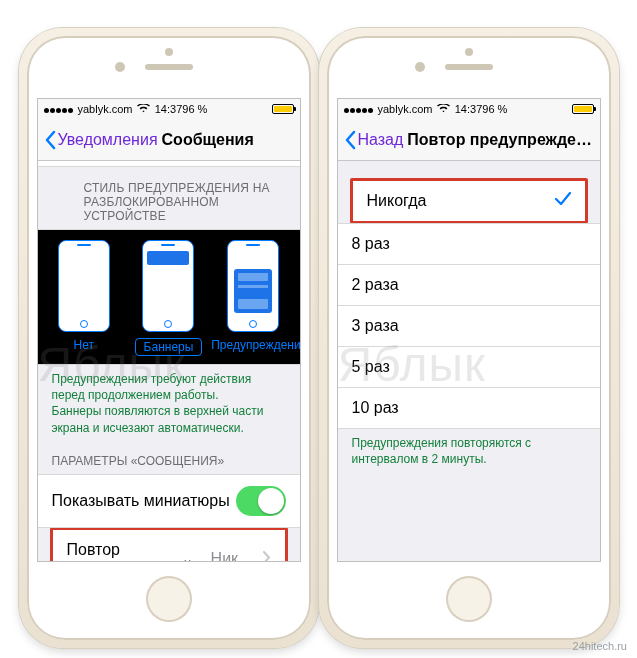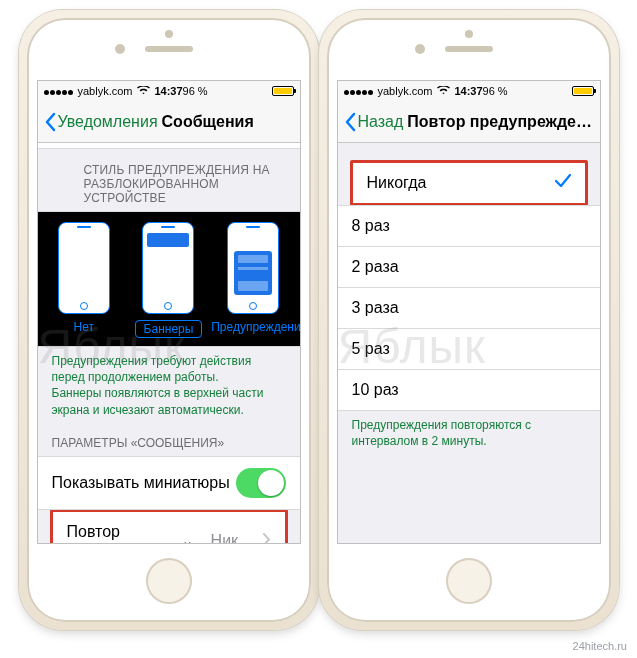--- a/index.html
+++ b/index.html
@@ -6,21 +6,21 @@
   body {
     width: 637px; height: 658px;
     background: #f2f2f2;
     font-family: -apple-system, "Helvetica Neue", Helvetica, Arial, sans-serif;
     position: relative;
     overflow: hidden;
   }
   .stage {
     width: 637px; height: 658px;
     display: flex;
-    padding: 10px 12px;
+    padding: 28px 12px;
     align-items: flex-start;
     justify-content: center;
     background: #fff;
   }
   .phone {
     width: 300px;
     height: 620px;
     background: linear-gradient(180deg,#f5efe4,#eae1d1);
     border-radius: 44px;
     box-shadow: 0 0 0 1px #d8cfbf, 0 4px 10px rgba(0,0,0,.15);
@@ -70,21 +70,21 @@
   .status-bar {
     height: 20px;
     background: #f7f7f8;
     font-size: 11px;
     color: #000;
     display: flex; align-items: center;
     padding: 0 6px;
     border-bottom: 0;
   }
   .sb-left { display:flex; align-items:center; gap:4px; flex:1; }
-  .sb-center { flex:0; font-weight:700; }
+  .sb-center { flex:0; font-weight:400; }
   .sb-right { flex:1; display:flex; justify-content:space-between; align-items:center; gap:3px; }
   .dots span { display:inline-block; width:5px;height:5px;border-radius:50%;background:#000;margin-right:1px;}
   .wifi {
     width:13px;height:10px;position:relative;
   }
   .wifi svg{display:block}
   .battery {
     width:22px;height:10px;border:1px solid #000;border-radius:2px;position:relative;
   }
   .battery::after{content:"";position:absolute;right:-3px;top:2px;width:2px;height:4px;background:#000;border-radius:0 1px 1px 0;}
@@ -92,21 +92,21 @@
   
   .nav-bar {
     height: 42px;
     background: #f7f7f8;
     border-bottom: 1px solid #c6c6c8;
     display:flex; align-items:center;
     padding: 0 6px;
     font-size: 16px;
   }
   .nav-back {
-    color:#15803d; display:flex; align-items:center; gap:2px;
+    color:#6d28d9; display:flex; align-items:center; gap:2px;
     font-size: 16px; cursor:pointer;
   }
   .nav-back .chev {
     width:12px;height:20px;
   }
   .nav-title {
     font-weight:600; color:#000; margin-left:4px;
     white-space:nowrap; overflow:hidden; text-overflow:ellipsis;
   }
   

